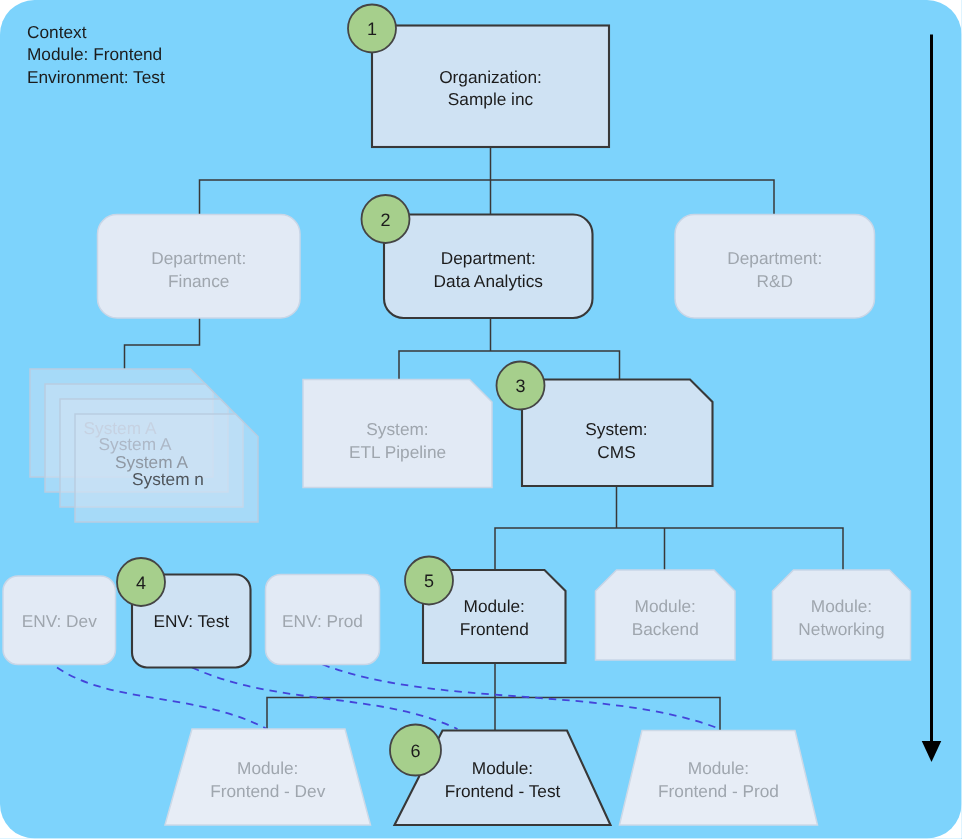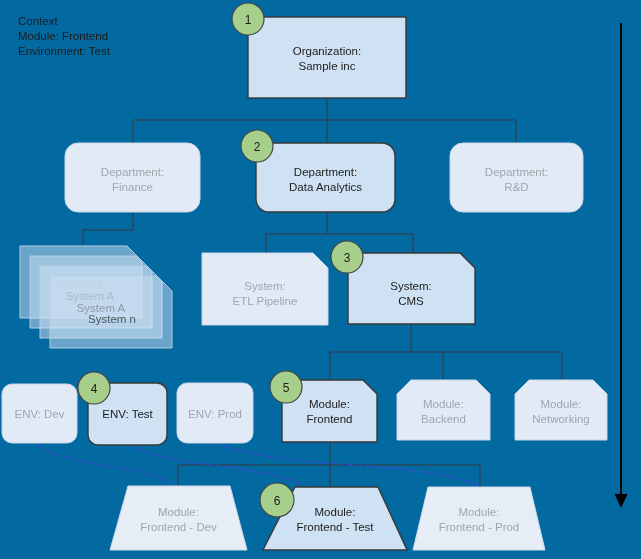--- a/index.html
+++ b/index.html
@@ -1,16 +1,16 @@
 <!DOCTYPE html>
 <html><head>
 <meta charset="utf-8">
 <style>
   html,body { margin:0; padding:0; background:#ffffff; }
-  .stage { position:relative; width:641px; height:559px; background:#0369a1; overflow:hidden; }
+  .stage { position:relative; width:641px; height:559px; background:#7dd3fc; overflow:hidden;border-radius:23px; }
   svg { display:block; }
   .lbl { font-family:"Liberation Sans", sans-serif; font-size:11.5px; text-anchor:middle; }
   .ctx { font-family:"Liberation Sans", sans-serif; font-size:11.5px; fill:#1c1c1c; text-anchor:start; }
   .t-active { fill:#1c1c1c; }
   .t-inactive { fill:#9fa6ae; }
   .t-s1 { fill:#c6d2e2; }
   .t-s2 { fill:#adb8c7; }
   .t-s3 { fill:#8f98a3; }
   .t-s4 { fill:#4f555b; }
   .shape-active { fill:#cfe2f3; stroke:#383838; stroke-width:1.4; }

